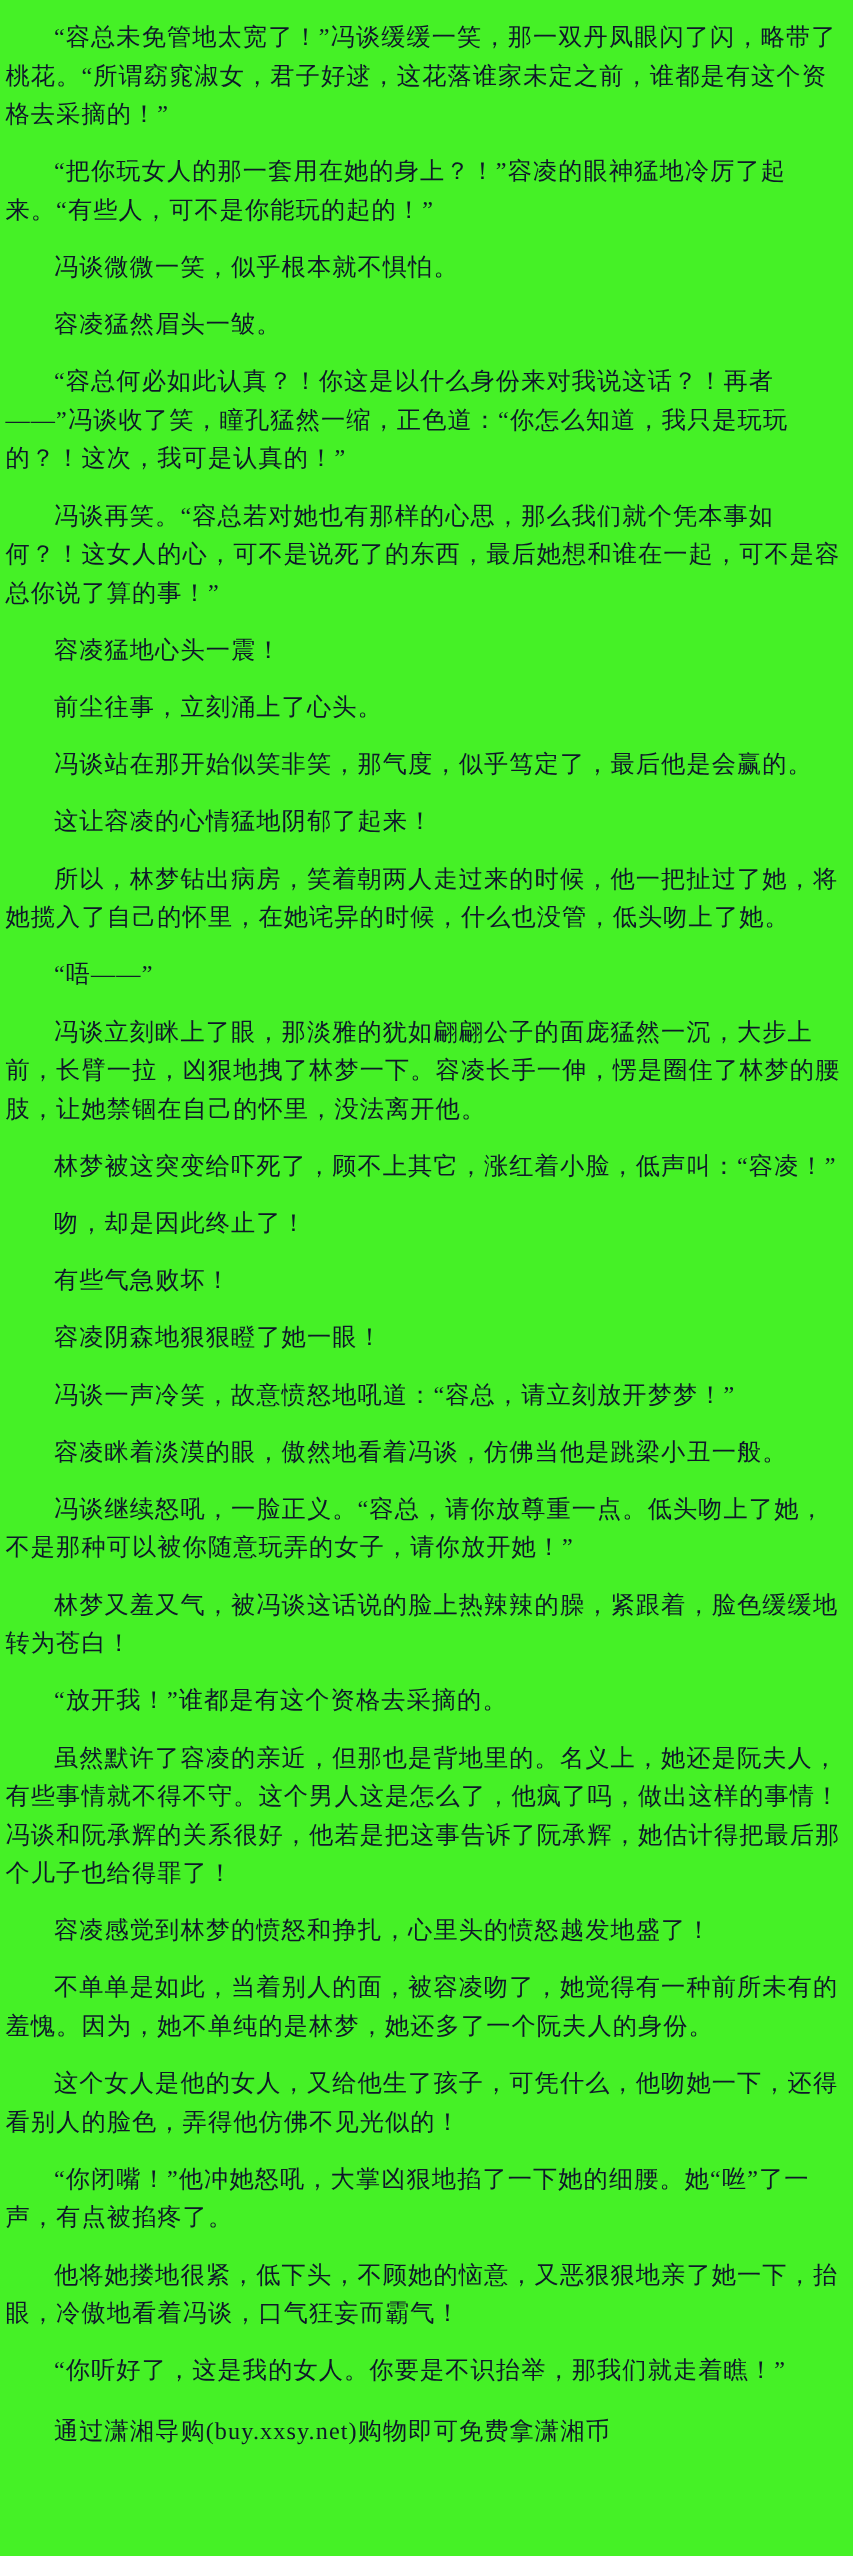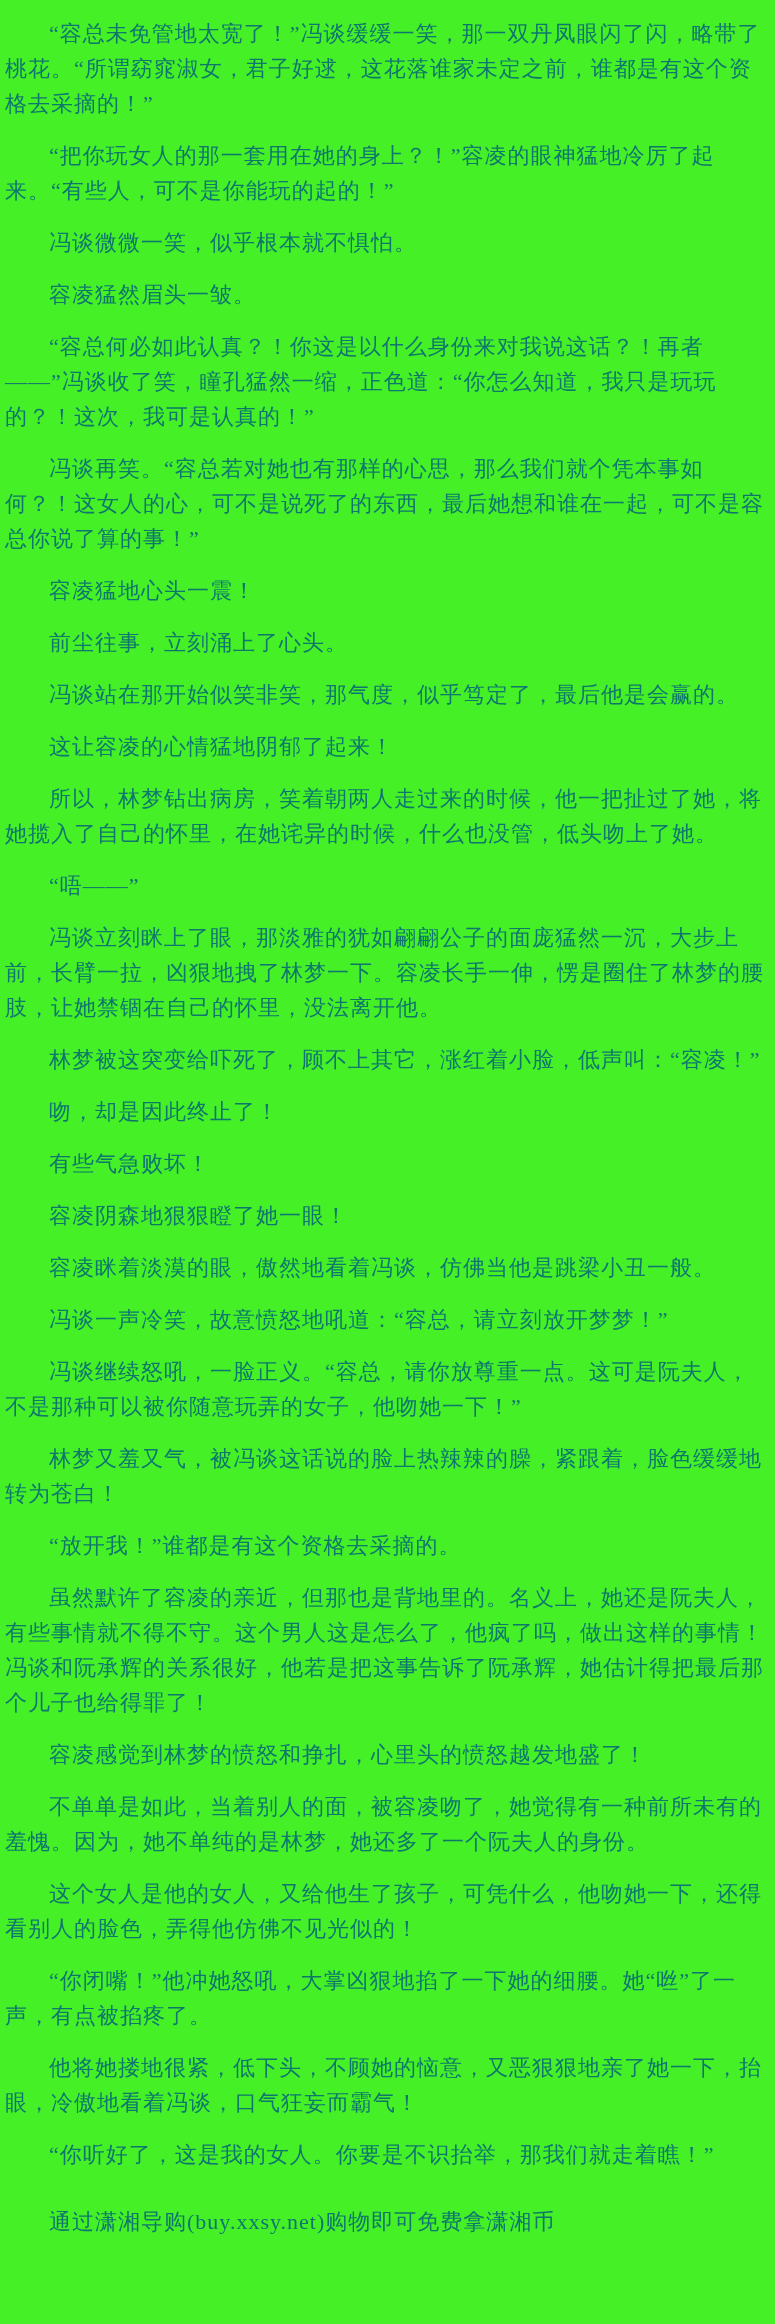--- a/index.html
+++ b/index.html
@@ -16,49 +16,49 @@
     margin: 0 0 17px 0;
     font-size: 22px;
     line-height: 35px;
     letter-spacing: 1px;
     text-indent: 2em;
     word-break: break-all;
     overflow-wrap: anywhere;
     font-family: "Liberation Serif", "DejaVu Serif", serif;
   }
   .content p.footer {
-    margin-top: 32px;
+    margin-top: 20px;
     margin-bottom: 0;
   }
 </style>
 </head>
 <body style="background: rgb(69, 241, 38);">
 
 <div class="page">
-  <div class="content" style="color: #0f766e;">
+  <div class="content" style="color: #0f172a;">
     <p>“容总未免管地太宽了！”冯谈缓缓一笑，那一双丹凤眼闪了闪，略带了桃花。“所谓窈窕淑女，君子好逑，这花落谁家未定之前，谁都是有这个资格去采摘的！”</p>
     <p>“把你玩女人的那一套用在她的身上？！”容凌的眼神猛地冷厉了起来。“有些人，可不是你能玩的起的！”</p>
     <p>冯谈微微一笑，似乎根本就不惧怕。</p>
     <p>容凌猛然眉头一皱。</p>
     <p>“容总何必如此认真？！你这是以什么身份来对我说这话？！再者——”冯谈收了笑，瞳孔猛然一缩，正色道：“你怎么知道，我只是玩玩的？！这次，我可是认真的！”</p>
     <p>冯谈再笑。“容总若对她也有那样的心思，那么我们就个凭本事如何？！这女人的心，可不是说死了的东西，最后她想和谁在一起，可不是容总你说了算的事！”</p>
     <p>容凌猛地心头一震！</p>
     <p>前尘往事，立刻涌上了心头。</p>
     <p>冯谈站在那开始似笑非笑，那气度，似乎笃定了，最后他是会赢的。</p>
     <p>这让容凌的心情猛地阴郁了起来！</p>
     <p>所以，林梦钻出病房，笑着朝两人走过来的时候，他一把扯过了她，将她揽入了自己的怀里，在她诧异的时候，什么也没管，低头吻上了她。</p>
     <p>“唔——”</p>
     <p>冯谈立刻眯上了眼，那淡雅的犹如翩翩公子的面庞猛然一沉，大步上前，长臂一拉，凶狠地拽了林梦一下。容凌长手一伸，愣是圈住了林梦的腰肢，让她禁锢在自己的怀里，没法离开他。</p>
     <p>林梦被这突变给吓死了，顾不上其它，涨红着小脸，低声叫：“容凌！”</p>
     <p>吻，却是因此终止了！</p>
     <p>有些气急败坏！</p>
     <p>容凌阴森地狠狠瞪了她一眼！</p>
+    <p>冯谈一声冷笑，故意愤怒地吼道：“容总，请立刻放开梦梦！”</p>
     <p>容凌眯着淡漠的眼，傲然地看着冯谈，仿佛当他是跳梁小丑一般。</p>
-    <p>冯谈一声冷笑，故意愤怒地吼道：“容总，请立刻放开梦梦！”</p>
-    <p>冯谈继续怒吼，一脸正义。“容总，请你放尊重一点。这可是阮夫人，不是那种可以被你随意玩弄的女子，他吻她一下！”</p>
+    <p>冯谈继续怒吼，一脸正义。“容总，请你放尊重一点。低头吻上了她，不是那种可以被你随意玩弄的女子，请你放开她！”</p>
     <p>林梦又羞又气，被冯谈这话说的脸上热辣辣的臊，紧跟着，脸色缓缓地转为苍白！</p>
     <p>“放开我！”谁都是有这个资格去采摘的。</p>
     <p>虽然默许了容凌的亲近，但那也是背地里的。名义上，她还是阮夫人，有些事情就不得不守。这个男人这是怎么了，他疯了吗，做出这样的事情！冯谈和阮承辉的关系很好，他若是把这事告诉了阮承辉，她估计得把最后那个儿子也给得罪了！</p>
     <p>容凌感觉到林梦的愤怒和挣扎，心里头的愤怒越发地盛了！</p>
     <p>不单单是如此，当着别人的面，被容凌吻了，她觉得有一种前所未有的羞愧。因为，她不单纯的是林梦，她还多了一个阮夫人的身份。</p>
     <p>这个女人是他的女人，又给他生了孩子，可凭什么，他吻她一下，还得看别人的脸色，弄得他仿佛不见光似的！</p>
     <p>“你闭嘴！”他冲她怒吼，大掌凶狠地掐了一下她的细腰。她“咝”了一声，有点被掐疼了。</p>
     <p>他将她搂地很紧，低下头，不顾她的恼意，又恶狠狠地亲了她一下，抬眼，冷傲地看着冯谈，口气狂妄而霸气！</p>
     <p>“你听好了，这是我的女人。你要是不识抬举，那我们就走着瞧！”</p>
     <p class="footer">通过潇湘导购(buy.xxsy.net)购物即可免费拿潇湘币</p>

